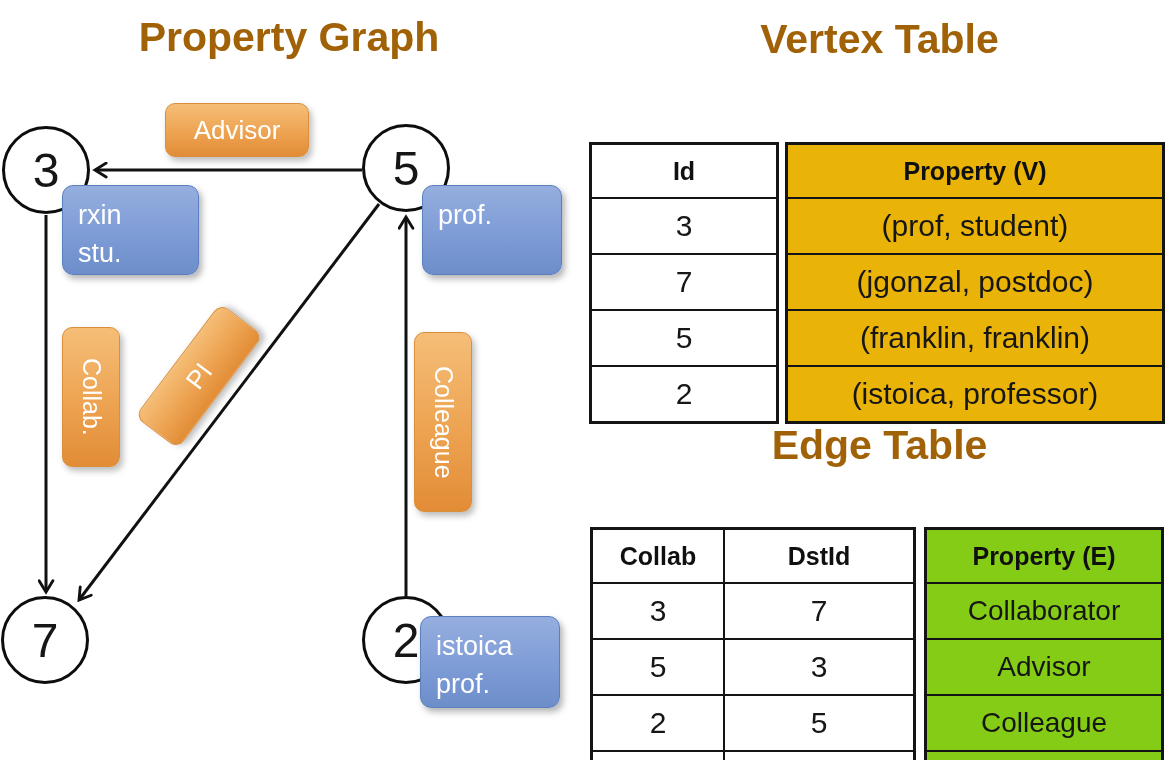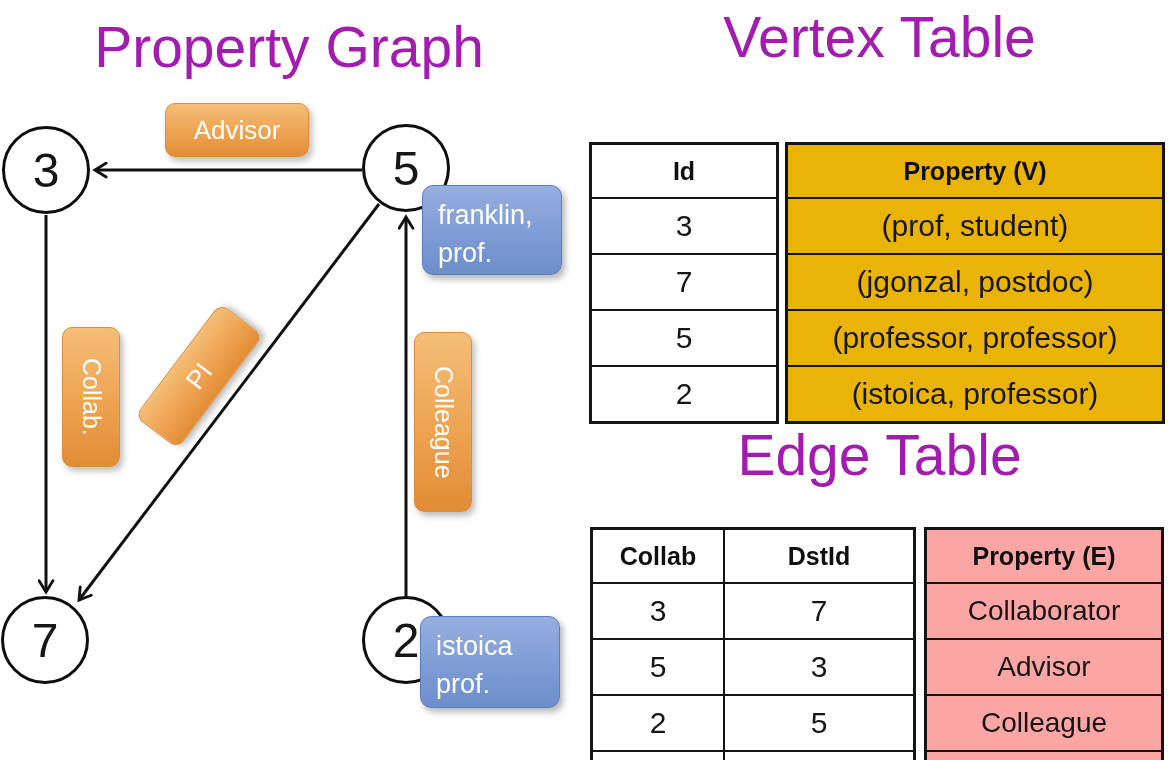--- a/index.html
+++ b/index.html
@@ -1,25 +1,25 @@
 <!DOCTYPE html>
 <html><head>
 <meta charset="utf-8">
 <style>
   html,body{margin:0;padding:0;background:#ffffff;}
   .stage{
     position:relative;width:1170px;height:760px;overflow:hidden;
     background:#ffffff;font-family:"Liberation Sans","DejaVu Sans",sans-serif;color:#111;
   }
   .title{
-    position:absolute;text-align:center;font-size:57px;font-weight:400;
-    letter-spacing:0px;color:#a21caf;white-space:nowrap;
+    position:absolute;text-align:center;font-size:41px;font-weight:700;
+    letter-spacing:0px;color:#a16207;white-space:nowrap;
   }
   #graph-title{left:0;top:14px;width:578px;}
-  #vertex-title{left:589px;top:4px;width:581px;}
+  #vertex-title{left:589px;top:16px;width:581px;}
   #edge-title{left:589px;top:422px;width:581px;}
 
   
   #edge-svg{position:absolute;left:0;top:0;z-index:1;}
   .node{
     position:absolute;width:82px;height:82px;border:3.5px solid #0d0d0d;border-radius:50%;
     background:#fff;z-index:2;display:flex;align-items:center;justify-content:center;
     font-size:48px;font-weight:400;color:#161616;
   }
   .vlabel{
@@ -42,21 +42,21 @@
   .split-table table{border-collapse:collapse;table-layout:fixed;margin-top:40px;}
   .split-table th,.split-table td{
     border:2px solid #141414;text-align:center;vertical-align:middle;
     height:54px;padding:0;white-space:nowrap;
   }
   .split-table th{font-size:25px;font-weight:700;height:52px;color:#101010;}
   .split-table td{font-size:30px;font-weight:400;color:#161616;}
   .split-table table{border:3px solid #141414;}
   .gap{width:6px;}
   .blue-col th,.blue-col td{background:#eab308;}
-  .tan-col th,.tan-col td{background:#fca5a5;}
+  .tan-col th,.tan-col td{background:#84cc16;}
   .tan-col td{font-size:28px;}
 </style>
 </head>
 <body>
 
 <div class="stage">
 
   <div class="title" id="graph-title">Property Graph</div>
   <div class="title" id="vertex-title">Vertex Table</div>
   <div class="title" id="edge-title">Edge Table</div>
@@ -73,22 +73,25 @@
       <line x1="379" y1="204" x2="79" y2="600" marker-end="url(#arrowV)"></line>
       <line x1="406" y1="596" x2="406" y2="217" marker-end="url(#arrowV)"></line>
     </g>
   </svg>
 
   <div class="node" style="left:2px;top:126px">3</div>
   <div class="node" style="left:362px;top:124px">5</div>
   <div class="node" style="left:1px;top:596px">7</div>
   <div class="node" style="left:362px;top:596px">2</div>
 
+  <div class="vlabel" style="left:62px;top:185px;width:120px;height:78px">
+    <div>rxin</div>
+    <div>stu.</div>
+  </div>
   <div class="vlabel" style="left:422px;top:185px;width:123px;height:78px">
-    <div>franklin,</div>
     <div>prof.</div>
   </div>
   <div class="vlabel" style="left:420px;top:616px;width:123px;height:80px">
     <div>istoica</div>
     <div>prof.</div>
   </div>
 
   <div class="elabel" id="label-advisor" style="left:165px;top:103px;width:142px;height:52px">Advisor</div>
   <div class="elabel vert" id="label-collab" style="left:62px;top:327px;width:56px;height:138px">Collab.</div>
   <div class="elabel" id="label-pi" style="left:128px;top:349px;width:140px;height:52px">PI</div>
@@ -120,21 +123,21 @@
           <tr>
             <th>Property (V)</th>
           </tr>
       <tr>
             <td>(prof, student)</td>
           </tr>
       <tr>
             <td>(jgonzal, postdoc)</td>
           </tr>
       <tr>
-            <td>(professor, professor)</td>
+            <td>(franklin, franklin)</td>
           </tr>
       <tr>
             <td>(istoica, professor)</td>
           </tr>
     </tbody>
       </table>
   </div>
 
   <div class="split-table" style="left:590px;top:487px">
     <table style="width:326px">

